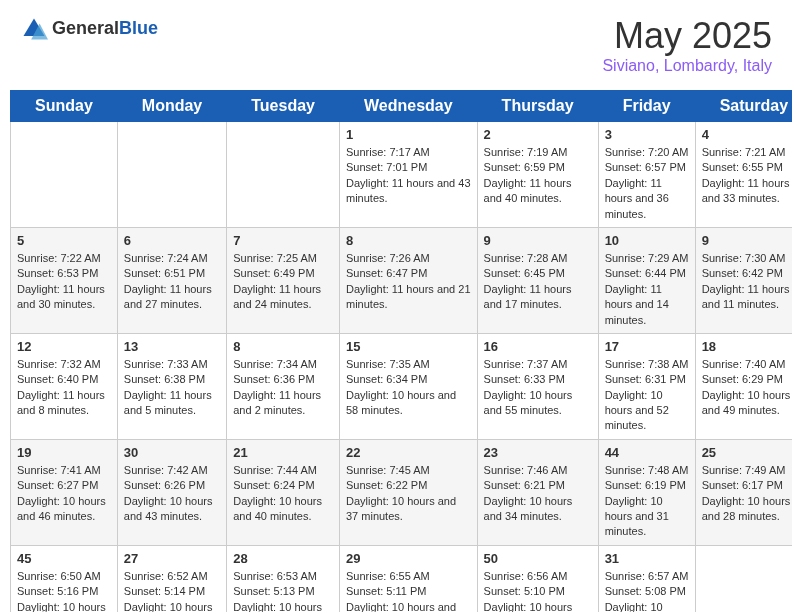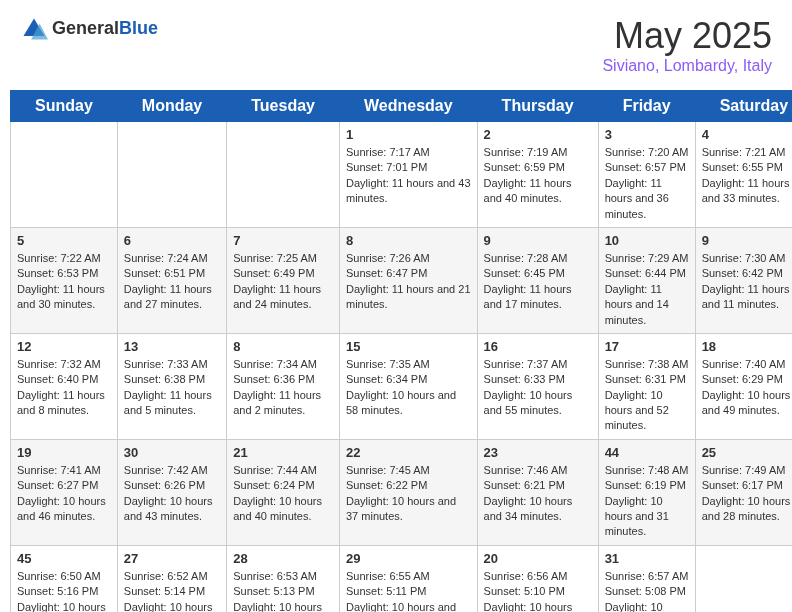--- a/index.html
+++ b/index.html
@@ -249,21 +249,21 @@
         </td>
         <td>
           <span class="day-number">28</span>
           <div class="day-info">Sunrise: 6:53 AM<br>Sunset: 5:13 PM<br>Daylight: 10 hours and 19 minutes.</div>
         </td>
         <td>
           <span class="day-number">29</span>
           <div class="day-info">Sunrise: 6:55 AM<br>Sunset: 5:11 PM<br>Daylight: 10 hours and 16 minutes.</div>
         </td>
         <td>
-          <span class="day-number">20</span>
+          <span class="day-number">50</span>
           <div class="day-info">Sunrise: 6:56 AM<br>Sunset: 5:10 PM<br>Daylight: 10 hours and 13 minutes.</div>
         </td>
         <td>
           <span class="day-number">31</span>
           <div class="day-info">Sunrise: 6:57 AM<br>Sunset: 5:08 PM<br>Daylight: 10 hours and 10 minutes.</div>
         </td>
         <td class="empty-cell"></td>
       </tr>
     </tbody>
 </table>

